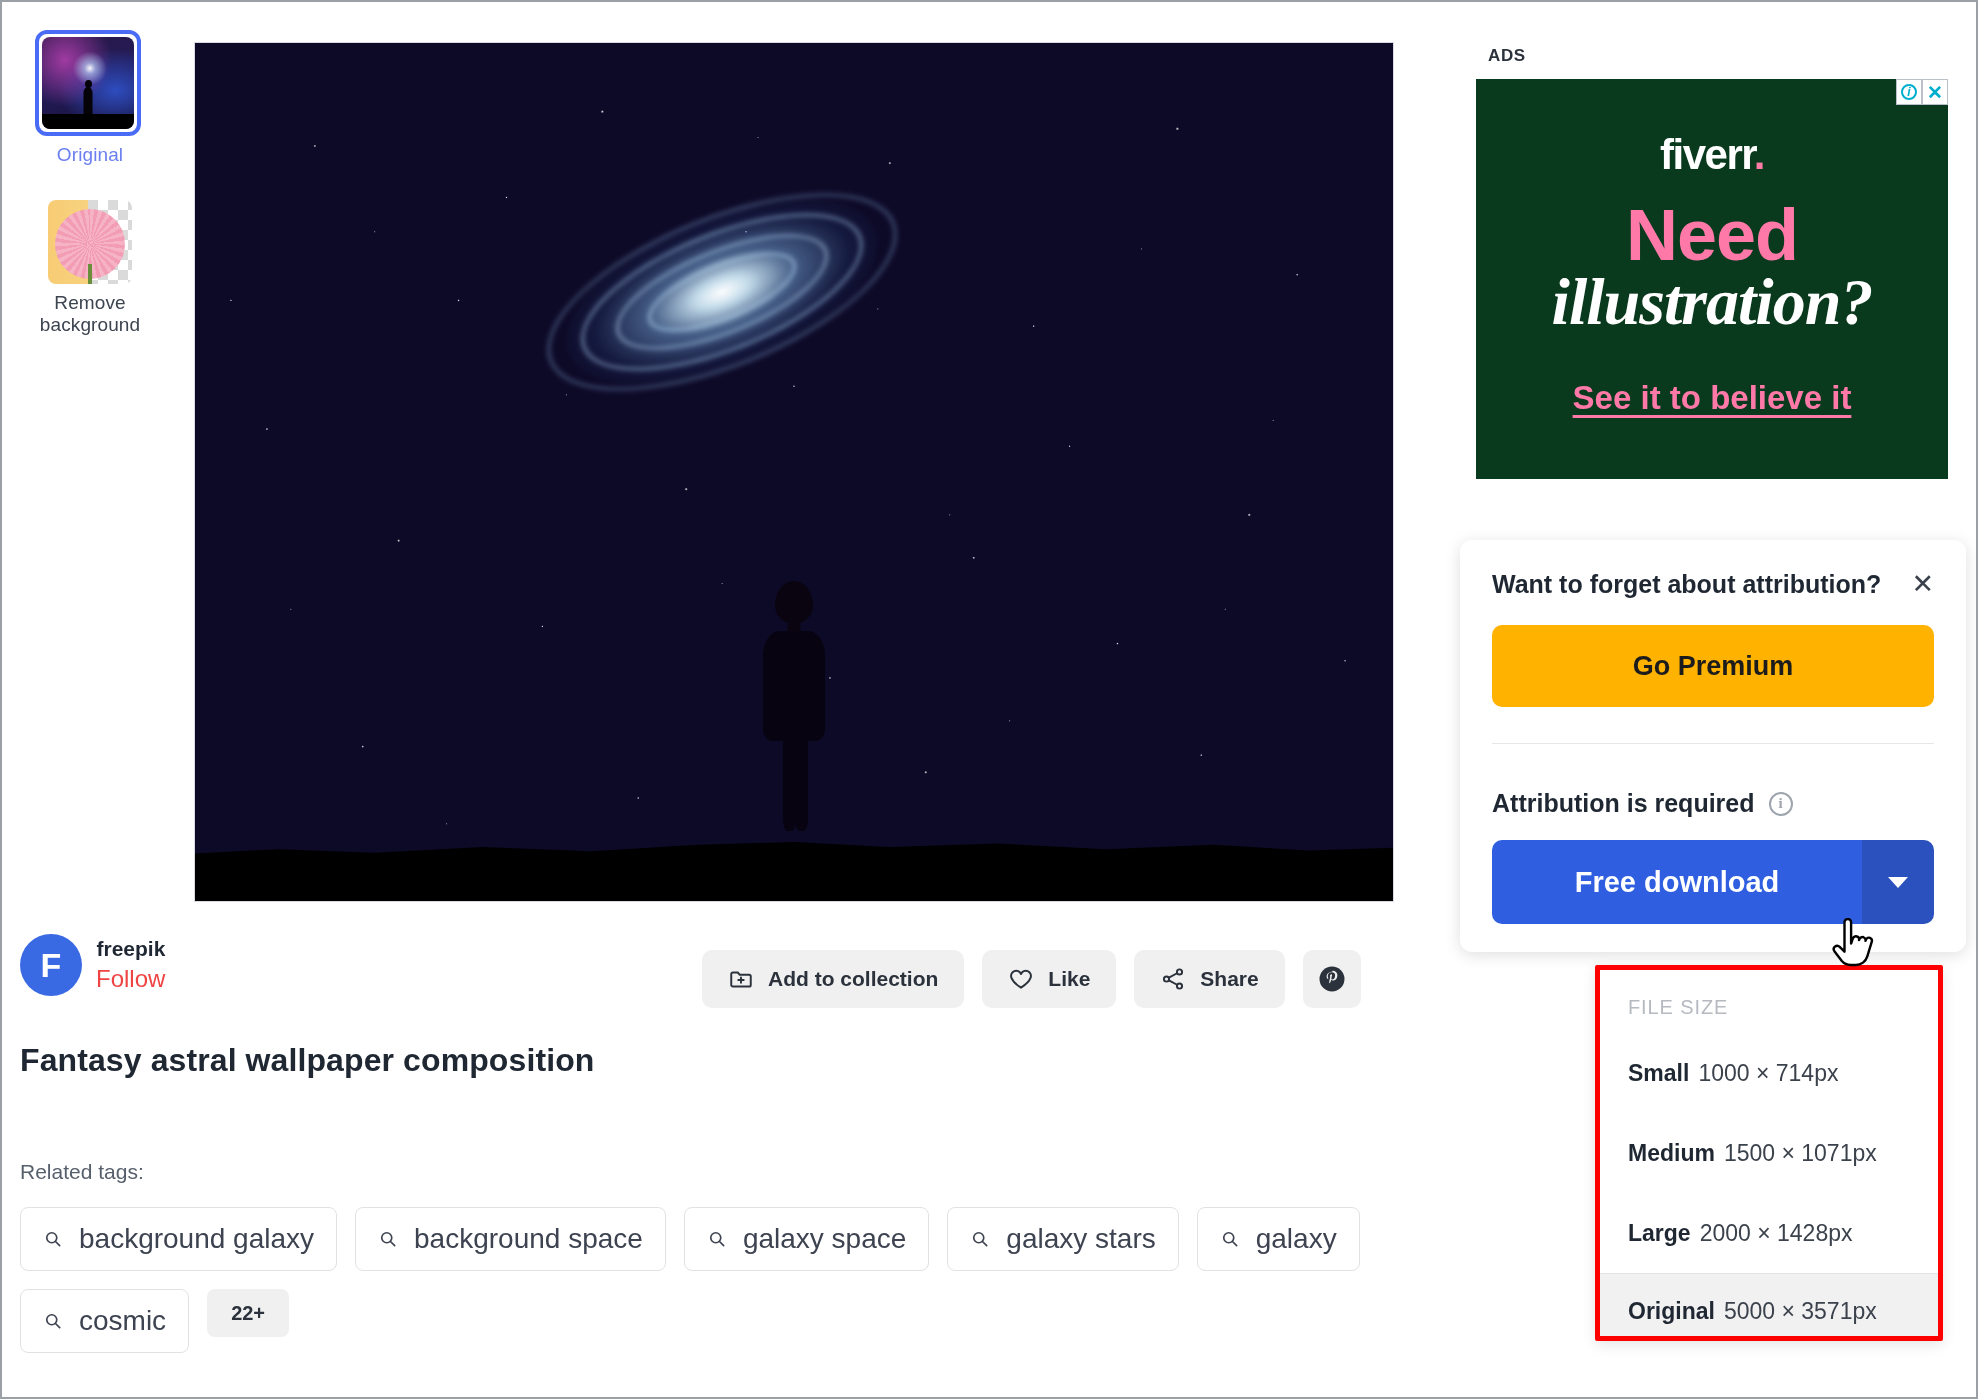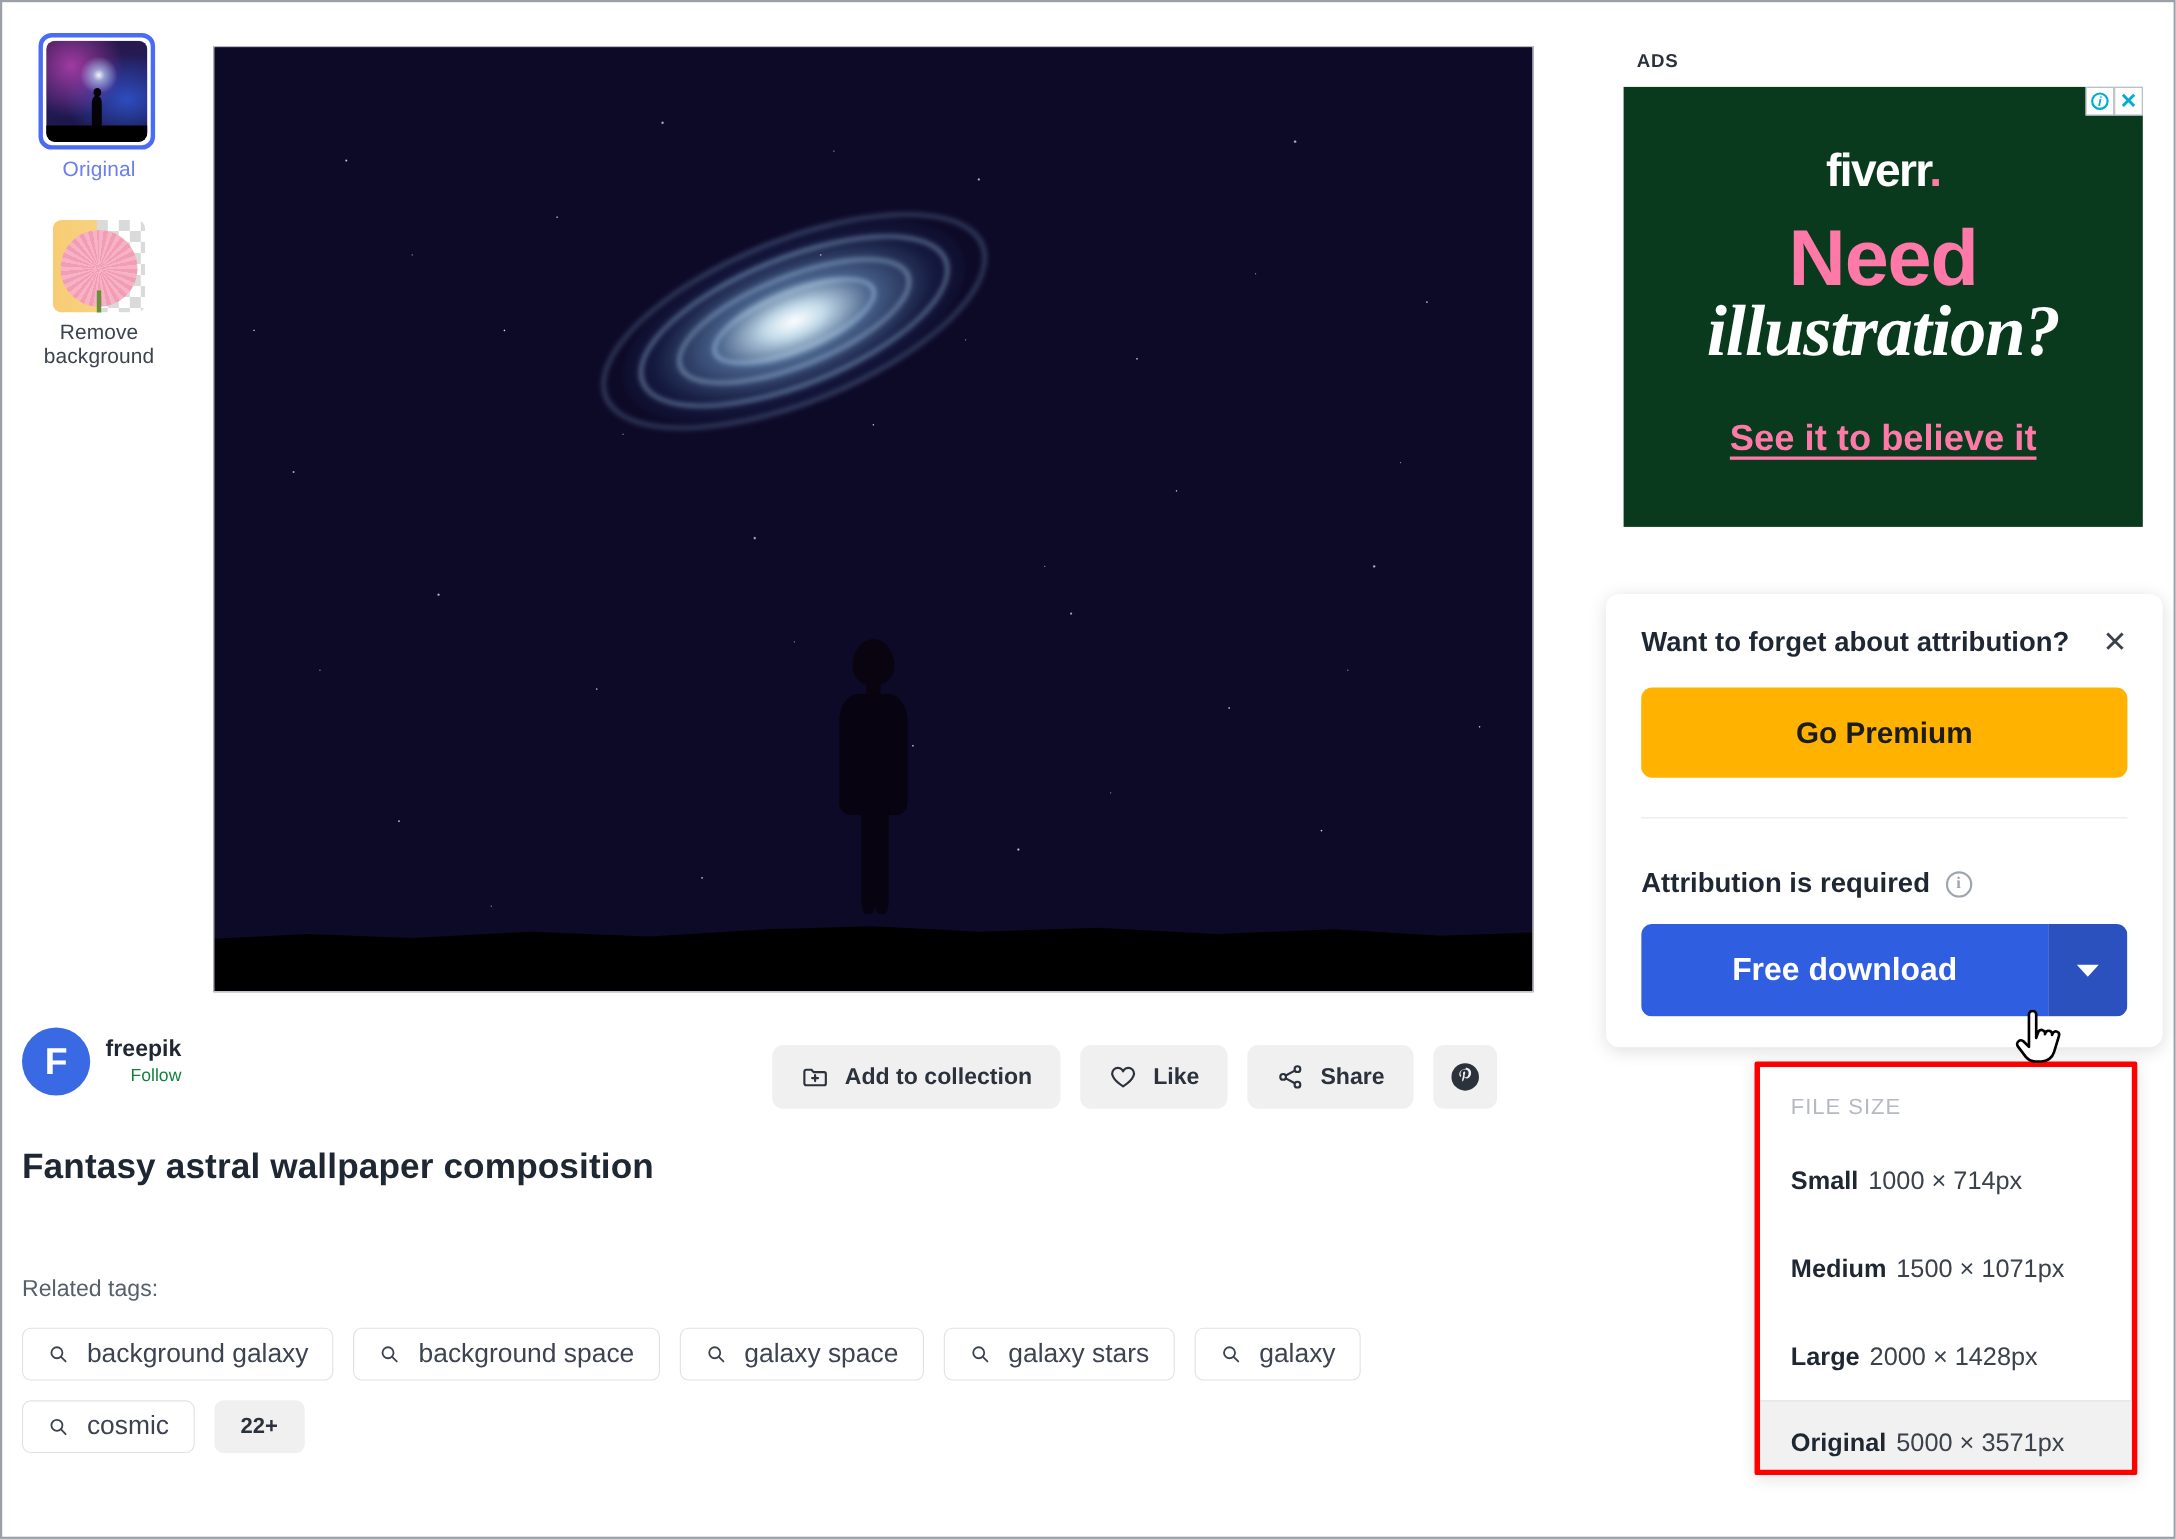--- a/index.html
+++ b/index.html
@@ -204,21 +204,21 @@
     position:absolute; left:18px; top:932px;
     display:flex; align-items:center; gap:14px;
   }
   .avatar {
     width:62px; height:62px; border-radius:50%; background:#3a6ae3;
     display:flex; align-items:center; justify-content:center;
     color:#fff; font-size:34px; font-weight:700; font-family:"Liberation Sans",sans-serif;
   }
   .author-meta { display:flex; flex-direction:column; gap:4px;text-align:right; }
   .author-name { font-size:21px; font-weight:700; color:#1f2733; }
-  .author-follow { font-size:16px; color:#15803d; }
+  .author-follow { font-size:24px; color:#ef4444; }
 
   .actions {
     position:absolute; left:700px; top:948px;
     display:flex; align-items:center; gap:18px;
   }
   .act-btn {
     height:58px; border-radius:10px; background:#f0f0f1; border:none;
     display:flex; align-items:center; gap:14px; padding:0 26px;
     font-size:21px; font-weight:700; color:#2b323c; cursor:pointer;
     font-family:"Liberation Sans",sans-serif;
@@ -232,23 +232,23 @@
   }
   .rel-label {
     position:absolute; left:18px; top:1158px;
     font-size:21px; color:#565f6c;
   }
   .tags {
     position:absolute; left:18px; top:1205px;
     display:flex; flex-wrap:wrap; gap:18px; width:1380px;
   }
   .tag {
-    height:48px; border:1px solid #e1e2e6; border-radius:8px; background:#fff;
+    height:64px; border:1px solid #e1e2e6; border-radius:8px; background:#fff;
     display:flex; align-items:center; gap:16px; padding:0 22px;
-    font-size:24px; color:#3d4characters; color:#3d4350; cursor:pointer;
+    font-size:28px; color:#3d4characters; color:#3d4350; cursor:pointer;
     font-family:"Liberation Sans",sans-serif;
   }
   .tag-more {
     height:48px; border-radius:8px; background:#f0f0f1; border:none;
     display:flex; align-items:center; padding:0 24px;
     font-size:20px; font-weight:700; color:#2b323c; cursor:pointer;
     font-family:"Liberation Sans",sans-serif;
   }
 
   

